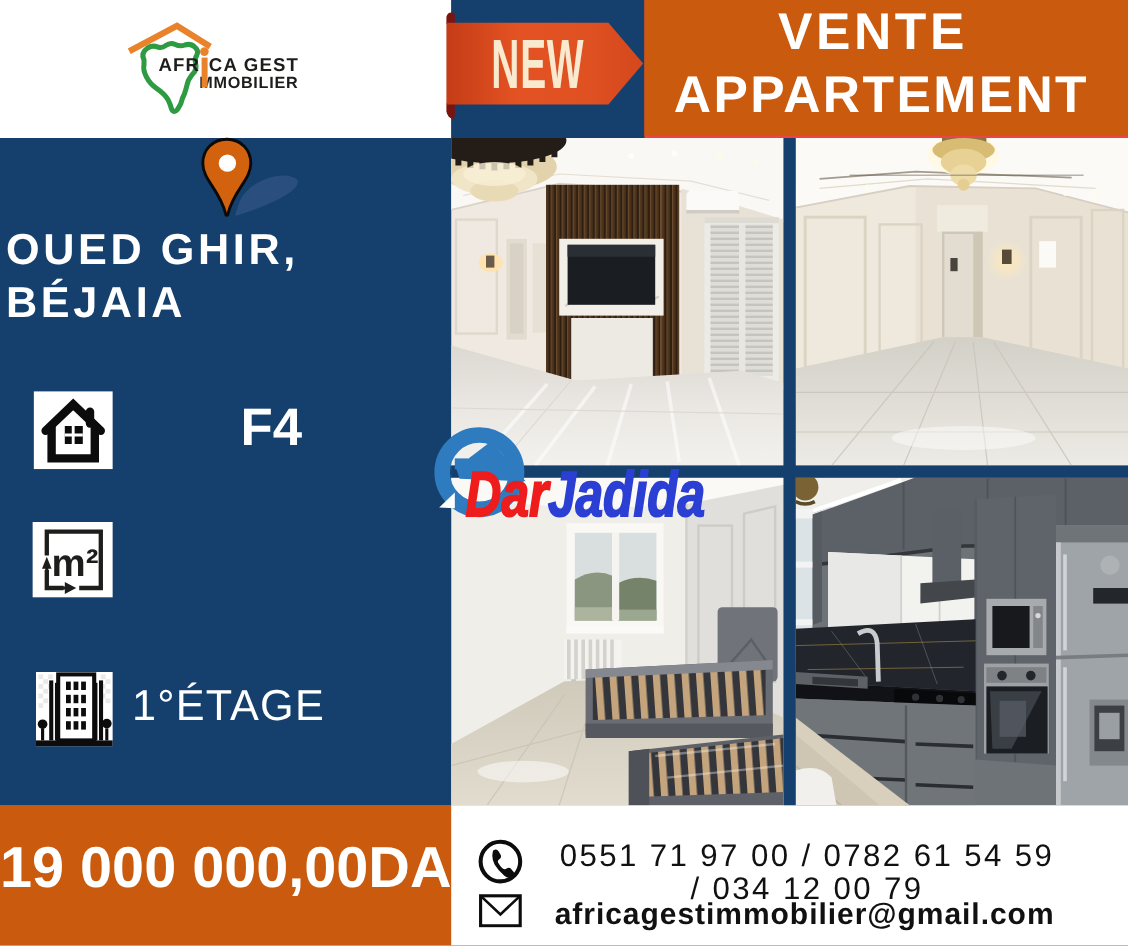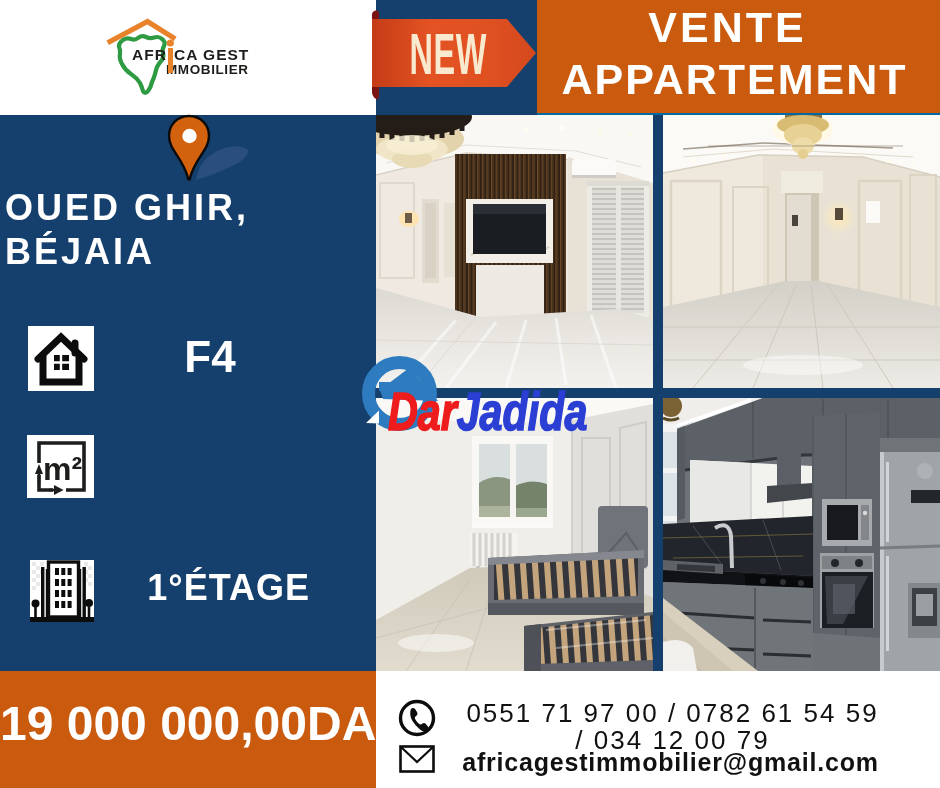--- a/index.html
+++ b/index.html
@@ -1,17 +1,17 @@
 <!DOCTYPE html>
 <html><head>
 <meta charset="utf-8">
 <style>
   html,body{margin:0;padding:0;}
   body{width:940px;height:788px;overflow:hidden;font-family:"Liberation Sans",sans-serif;}
-  #poster{position:relative;width:940px;height:788px;background:#0369a1;overflow:hidden;}
+  #poster{position:relative;width:940px;height:788px;background:#ef4444;overflow:hidden;}
   .abs{position:absolute;}
 </style>
 </head>
 <body>
 <div id="poster">
 
   <div class="abs" style="left:0;top:0;width:376px;height:115px;background:#ffffff;"></div>
 
   <svg class="abs" style="left:100px;top:8px;" width="190" height="95" viewBox="0 0 190 95">
     <path d="M10,33.5 L47.5,13.5 L73,29.5" fill="none" stroke="#E8832C" stroke-width="5.2" stroke-linecap="square"></path>
@@ -65,21 +65,21 @@
     <rect x="0" y="0" width="66" height="65" fill="#ffffff"></rect>
     <g stroke="#0c0c0c" fill="none" stroke-linecap="round">
       <path d="M10,33 L33,11 L56,33" stroke-width="7"></path>
       <path d="M47,17 L47,27" stroke-width="7"></path>
       <path d="M15,30 L15,56 L51,56 L51,30" stroke-width="7"></path>
     </g>
     <rect x="26" y="29" width="15" height="15" fill="#0c0c0c"></rect>
     <path d="M33,29 L33,44 M26,36.5 L41,36.5" stroke="#ffffff" stroke-width="2.4"></path>
   </svg>
 
-  <div class="abs" style="left:120px;top:332px;width:180px;text-align:center;color:#fff;font-weight:bold;font-size:44px;">F4</div>
+  <div class="abs" style="left:136px;top:332px;width:180px;text-align:center;color:#fff;font-weight:bold;font-size:44px;">F4</div>
 
   <svg class="abs" style="left:27px;top:435px;" width="67" height="63" viewBox="0 0 67 63">
     <rect x="0" y="0" width="67" height="63" fill="#ffffff"></rect>
     <path d="M12,28 L12,8 L57,8 L57,55 L39,55" fill="none" stroke="#1d1d1b" stroke-width="3.6"></path>
     <path d="M12,40 L12,55 L26,55" fill="none" stroke="#1d1d1b" stroke-width="3.6"></path>
     <path d="M12,48 L12,37" stroke="#1d1d1b" stroke-width="2.6"></path>
     <path d="M12,29 L8,39 L16,39 Z" fill="#1d1d1b"></path>
     <path d="M22,55 L30,55" stroke="#1d1d1b" stroke-width="2.6"></path>
     <path d="M36.5,55 L27,50 L27,60 Z" fill="#1d1d1b"></path>
     <text x="16" y="45" font-size="32" font-weight="bold" fill="#1d1d1b" font-family="Liberation Sans">m²</text>
@@ -124,21 +124,21 @@
     <rect x="15.8" y="9" width="1.8" height="48" fill="#0c0c0c"></rect>
     <rect x="52.5" y="7" width="3.4" height="50" fill="#0c0c0c"></rect>
     <rect x="49.4" y="9" width="1.8" height="48" fill="#0c0c0c"></rect>
     <rect x="0" y="57" width="64" height="5" fill="#0c0c0c"></rect>
     <circle cx="5.5" cy="43.5" r="4" fill="#0c0c0c"></circle>
     <rect x="4.2" y="47" width="2.6" height="10" fill="#0c0c0c"></rect>
     <circle cx="59" cy="43" r="4" fill="#0c0c0c"></circle>
     <rect x="57.7" y="47" width="2.6" height="10" fill="#0c0c0c"></rect>
   </svg>
 
-  <div class="abs" style="left:110px;top:567px;width:200px;text-align:right;color:#fff;font-weight:bold;font-size:36px;letter-spacing:1px;">1°ÉTAGE</div>
+  <div class="abs" style="left:110px;top:567px;width:200px;text-align:left;color:#fff;font-weight:normal;font-size:36px;letter-spacing:1px;">1°ÉTAGE</div>
 
   <div class="abs" style="left:0;top:671px;width:376px;height:117px;background:#C95A0E;"></div>
 
   <div class="abs" style="left:0;top:696px;width:376px;text-align:center;color:#fff;font-weight:bold;font-size:48px;letter-spacing:0px;white-space:nowrap;">19 000 000,00DA</div>
 
   <div class="abs" style="left:376px;top:671px;width:564px;height:117px;background:#ffffff;"></div>
 
   <svg class="abs" style="left:398px;top:699px;" width="38" height="38" viewBox="0 0 38 38">
     <circle cx="19" cy="19" r="16.5" fill="none" stroke="#0c0c0c" stroke-width="3.4"></circle>
     <path d="M12.5,10 q3,-2 4.5,0.5 l2,3 q1,2 -1,3.5 q-2,1.5 -0.5,3.5 q1.5,2.5 3.5,4 q2,1.5 3.5,0 q1.8,-1.6 3.4,-0.2 l2.4,2.6 q1.8,2 -0.4,3.8 q-3.2,2.6 -7,-0.2 q-5.2,-3.6 -8.6,-8.8 q-3.4,-5.6 -1.8,-11.7z" fill="#0c0c0c" transform="rotate(3,19,19)"></path>

